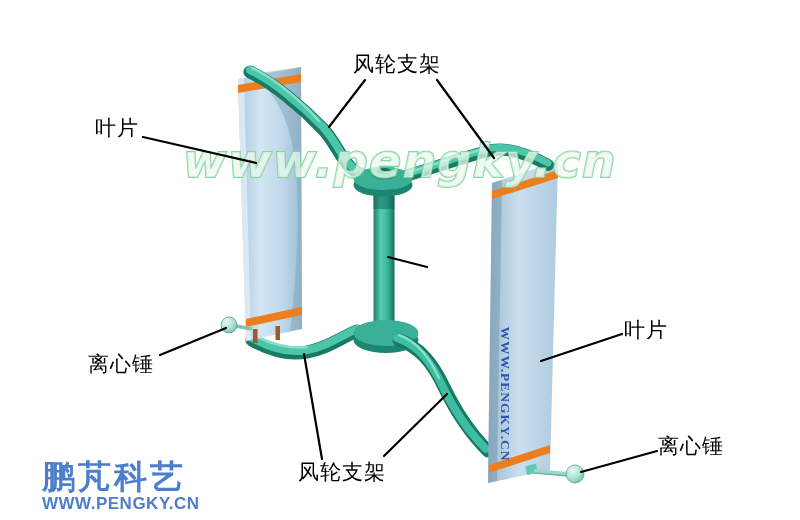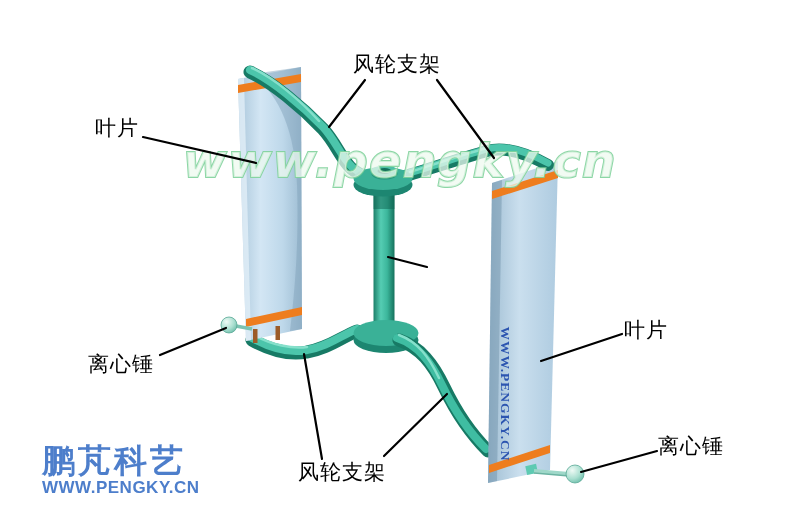--- a/index.html
+++ b/index.html
@@ -9,21 +9,21 @@
   }
   #scene{position:absolute;left:0;top:0;}
   .lbl{
     position:absolute;color:#000;font-size:21px;font-weight:500;
     letter-spacing:1px;white-space:nowrap;line-height:1.15;font-family:Liberation Serif, serif;
   }
   .brand{
     position:absolute;left:42px;top:444px;color:#4d7ecb;
   }
   .brand .cn{
-    font-size:33px;font-weight:bold;letter-spacing:3px;line-height:1.05;
+    font-size:33px;font-weight:bold;letter-spacing:3px;line-height:1.05;margin-top:16px;
   }
   .brand .url{
     font-size:17px;font-weight:bold;letter-spacing:0.5px;line-height:1.1;
   }
 </style>
 </head>
 <body>
 
 <div id="stage">
 

